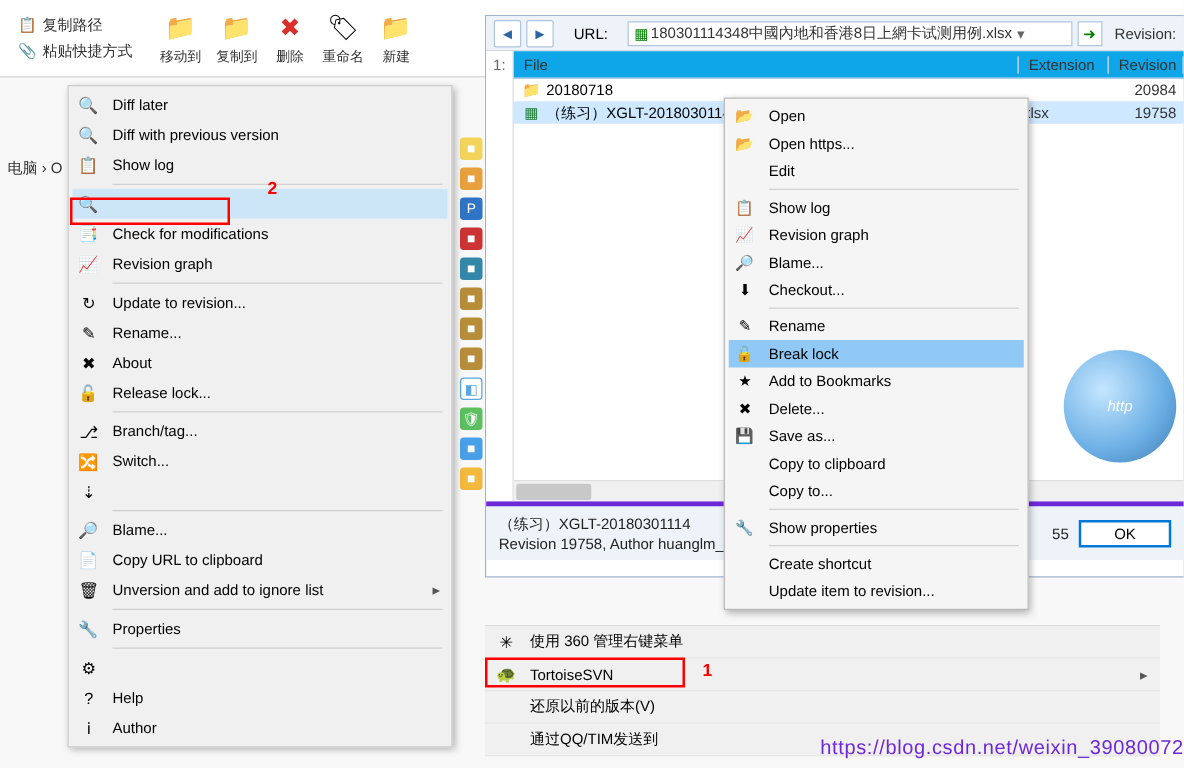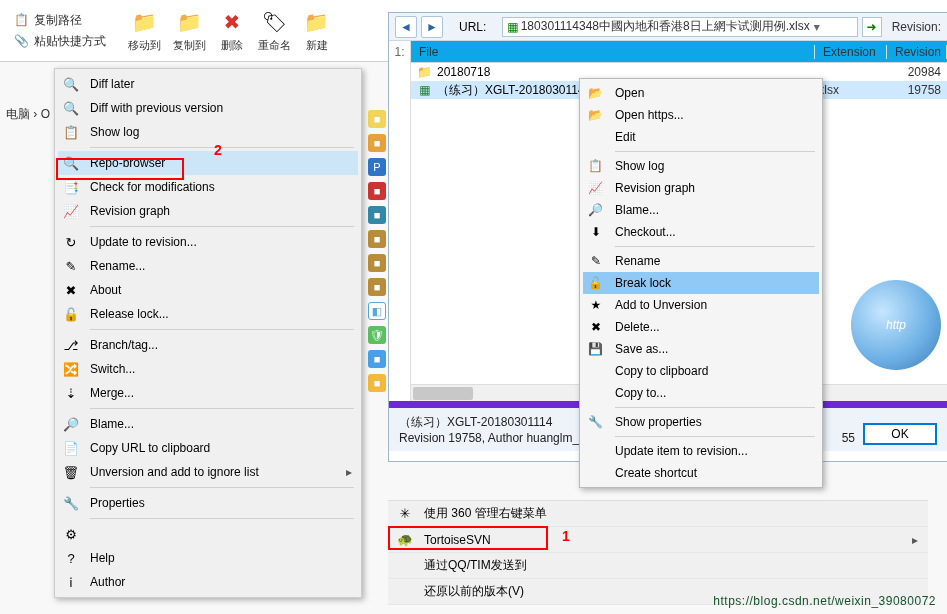--- a/index.html
+++ b/index.html
@@ -19,21 +19,21 @@
     .ctx-menu-left .mi .ico { width:18px; height:18px; margin-right:10px; display:flex; align-items:center; justify-content:center; font-size:13px; flex-shrink:0; }
     .ctx-menu-left .mi .txt { flex:1; }
     .ctx-menu-left .mi .arrow { color:#555; }
     .ctx-menu-left .sep { height:1px; background:#d0d0d0; margin:3px 4px 3px 32px; }
     .ctx-menu-left .mi.hl { background:#cde6f7; }
     
     .red-box-2 { position:absolute; border:2px solid red; pointer-events:none; z-index:20; }
     .red-label { position:absolute; color:red; font-size:14px; font-weight:bold; z-index:21; }
     
     
-    .addr-row { position:absolute; left:0; top:104px; display:flex; align-items:center; padding:2px 6px; color:#333; }
+    .addr-row { position:absolute; left:0; top:124px; display:flex; align-items:center; padding:2px 6px; color:#333; }
     
     
     .repo-win { position:absolute; left:388px; top:12px; width:560px; height:450px; background:#fff; border:1px solid #9fb6cf; }
     .repo-toolbar { height:28px; display:flex; align-items:center; padding:0 6px; background:#eef3fa; border-bottom:1px solid #cfd8e3; gap:4px; }
     .nav-btn { width:22px; height:22px; border:1px solid #adc5e0; background:#fff; border-radius:2px; display:flex; align-items:center; justify-content:center; color:#2c65a3; font-size:12px; }
     .url-box { flex:1; height:20px; border:1px solid #b0c4de; background:#fff; padding:0 4px; display:flex; align-items:center; overflow:hidden; white-space:nowrap; color:#333; }
     .url-go { width:20px; height:20px; border:1px solid #b0c4de; background:#fff; display:flex; align-items:center; justify-content:center; color:green; }
     .rev-lbl { margin-left:6px; color:#333; }
     
     .repo-body { display:flex; height:360px; }
@@ -47,21 +47,21 @@
     .rows { flex:1; overflow:hidden; }
     .row { display:flex; height:18px; align-items:center; padding-left:6px; }
     .row .ico { width:16px; height:16px; margin-right:4px; display:flex; align-items:center; justify-content:center; font-size:12px; }
     .row .fn { flex:1; white-space:nowrap; overflow:hidden; color:#000; }
     .row .ext { width:72px; color:#333; }
     .row .rev { width:60px; text-align:right; padding-right:6px; color:#333; }
     .row.sel { background:#cde8ff; }
     .scrollbar-h { height:17px; border-top:1px solid #ddd; background:#f0f0f0; position:relative; }
     .scrollbar-h .thumb { position:absolute; left:2px; top:2px; width:60px; height:13px; background:#c8c8c8; border-radius:2px; }
     
-    .status-row { padding:6px 10px; background:#eef3fa; border-top:7px solid #6d28d9; color:#222; display:flex; align-items:flex-end; gap:8px; }
+    .status-row { padding:6px 10px; background:#eef3fa; border-top:4px solid #6d28d9; color:#222; display:flex; align-items:center; gap:8px; }
     .status-row .info { flex:1; overflow:hidden; }
     .ok-btn { width:74px; height:22px; border:2px solid #0078d7; background:#fff; color:#000; display:flex; align-items:center; justify-content:center; }
     
     
     .ctx-menu-right { position:absolute; left:579px; top:78px; width:244px; background:#f5f5f5; border:1px solid #bababa; box-shadow:2px 2px 6px rgba(0,0,0,.3); padding:3px; z-index:30; }
     .ctx-menu-right .mi { display:flex; align-items:center; height:22px; padding:0 10px 0 4px; cursor:default; color:#000; }
     .ctx-menu-right .mi .ico { width:18px; height:18px; margin-right:10px; display:flex; align-items:center; justify-content:center; font-size:12px; flex-shrink:0; }
     .ctx-menu-right .mi.hl { background:#90c8f6; }
     .ctx-menu-right .sep { height:1px; background:#d0d0d0; margin:3px 4px 3px 32px; }
     
@@ -71,21 +71,21 @@
     
     
     .sys-menu { position:absolute; left:388px; top:500px; width:540px; background:#f0f0f0; border-top:1px solid #ddd; }
     .sys-menu .mi { display:flex; align-items:center; height:26px; padding:0 10px 0 8px; cursor:default; color:#000; border-bottom:1px solid #e6e6e6; }
     .sys-menu .mi .ico { width:18px; height:18px; margin-right:10px; display:flex; align-items:center; justify-content:center; font-size:13px; }
     .sys-menu .mi .arrow { color:#555; }
     
     
     .globe { position:absolute; right:6px; top:280px; width:90px; height:90px; border-radius:50%; background:radial-gradient(circle at 35% 35%, #bfe4ff, #5aa6e2 60%, #2a6aa8); display:flex; align-items:center; justify-content:center; color:#fff; font-style:italic; font-size:18px; opacity:.9; z-index:5; }
     
-    .watermark { position:absolute; right:11px; bottom:6px; color:#14532d; font-size:12px; letter-spacing:.5px; }
+    .watermark { position:absolute; right:0; bottom:6px; color:#6d28d9; font-size:16px; letter-spacing:.5px; }
     
     .folder-ico { color:#e8b73e; }
     .excel-ico { color:#1e7e34; }
   </style>
 </head>
 <body>
 
 <div class="ribbon">
   <div style="display:flex;flex-direction:column;margin-right:10px;">
     <div class="ribbon-small">
@@ -132,21 +132,20 @@
       <span class="ico">🔍</span>
       <span class="txt">Diff with previous version</span>
     </div>
     <div class="mi">
       <span class="ico">📋</span>
       <span class="txt">Show log</span>
     </div>
     <div class="sep"></div>
     <div class="mi hl">
       <span class="ico">🔍</span>
-      <span class="txt">Repo-browser</span>
     </div>
     <div class="mi">
       <span class="ico">📑</span>
       <span class="txt">Check for modifications</span>
     </div>
     <div class="mi">
       <span class="ico">📈</span>
       <span class="txt">Revision graph</span>
     </div>
     <div class="sep"></div>
@@ -170,21 +169,20 @@
     <div class="mi">
       <span class="ico">⎇</span>
       <span class="txt">Branch/tag...</span>
     </div>
     <div class="mi">
       <span class="ico">🔀</span>
       <span class="txt">Switch...</span>
     </div>
     <div class="mi">
       <span class="ico">⇣</span>
-      <span class="txt">Merge...</span>
     </div>
     <div class="sep"></div>
     <div class="mi">
       <span class="ico">🔎</span>
       <span class="txt">Blame...</span>
     </div>
     <div class="mi">
       <span class="ico">📄</span>
       <span class="txt">Copy URL to clipboard</span>
     </div>
@@ -315,21 +313,21 @@
     <div class="mi">
       <span class="ico">✎</span>
       <span>Rename</span>
     </div>
     <div class="mi hl">
       <span class="ico">🔓</span>
       <span>Break lock</span>
     </div>
     <div class="mi">
       <span class="ico">★</span>
-      <span>Add to Unversion</span>
+      <span>Add to Bookmarks</span>
     </div>
     <div class="mi">
       <span class="ico">✖</span>
       <span>Delete...</span>
     </div>
     <div class="mi">
       <span class="ico">💾</span>
       <span>Save as...</span>
     </div>
     <div class="mi">
@@ -341,25 +339,25 @@
       <span>Copy to...</span>
     </div>
     <div class="sep"></div>
     <div class="mi">
       <span class="ico">🔧</span>
       <span>Show properties</span>
     </div>
     <div class="sep"></div>
     <div class="mi">
       <span class="ico"></span>
+      <span>Create shortcut</span>
+    </div>
+    <div class="mi">
+      <span class="ico"></span>
       <span>Update item to revision...</span>
-    </div>
-    <div class="mi">
-      <span class="ico"></span>
-      <span>Create shortcut</span>
     </div>
   </div>
 <div class="red-box-2" style="left:582px; top:271px; width:236px; height:22px;"></div>
 <div class="red-label" style="left:758px; top:252px;">3</div>
 
 <div class="globe">
     <span>http</span>
   </div>
 
 <div class="sys-menu" id="sysMenu">
@@ -367,23 +365,23 @@
       <span class="ico">✳</span>
       <span style="flex: 1 1 0%;">使用 360 管理右键菜单</span>
     </div>
     <div class="mi">
       <span class="ico">🐢</span>
       <span style="flex: 1 1 0%;">TortoiseSVN</span>
       <span class="arrow">▸</span>
     </div>
     <div class="mi">
       <span class="ico"></span>
+      <span style="flex: 1 1 0%;">还原以前的版本(V)</span>
+    </div>
+    <div class="mi">
+      <span class="ico"></span>
       <span style="flex: 1 1 0%;">通过QQ/TIM发送到</span>
-    </div>
-    <div class="mi">
-      <span class="ico"></span>
-      <span style="flex: 1 1 0%;">还原以前的版本(V)</span>
     </div>
   </div>
 <div class="red-box-2" style="left:388px; top:526px; width:160px; height:24px;"></div>
 <div class="red-label" style="left:562px; top:528px;">1</div>
 
 <div class="watermark">https://blog.csdn.net/weixin_39080072</div>
 
 </body></html>

